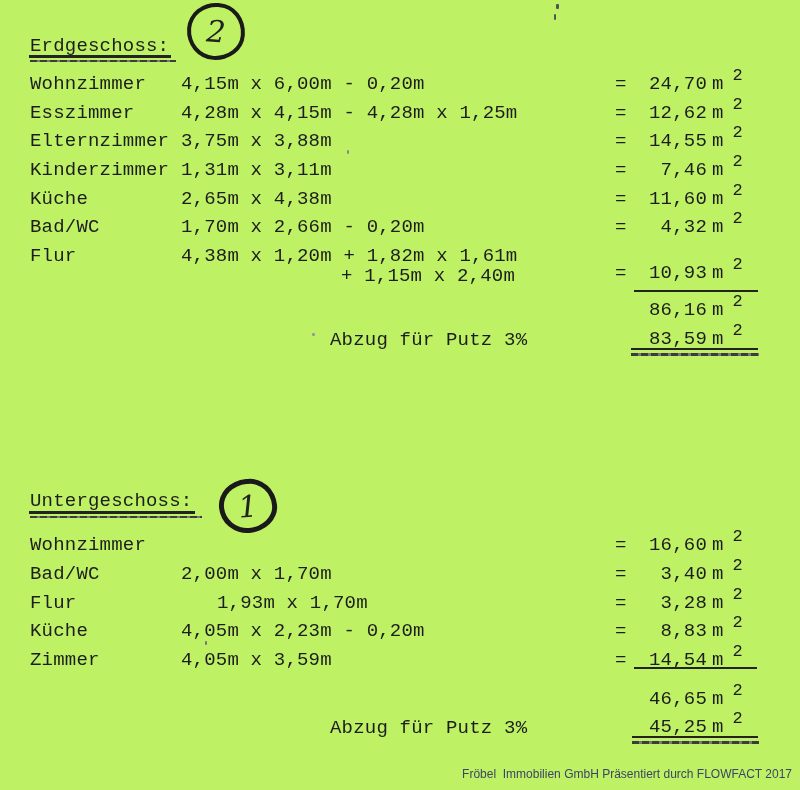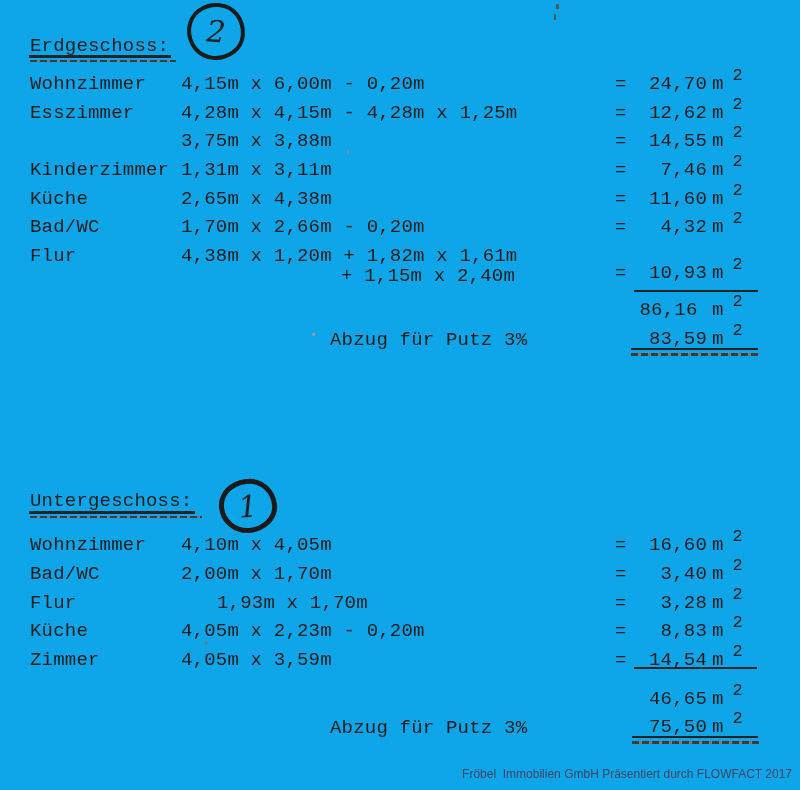--- a/index.html
+++ b/index.html
@@ -1,18 +1,18 @@
 <!DOCTYPE html>
 <html><head>
 <meta charset="utf-8">
 <style>
   * { margin:0; padding:0; box-sizing:border-box; }
   html,body { width:800px; height:790px; }
   body { background:#ffffff; font-family:"Liberation Mono","DejaVu Sans Mono",monospace; }
-  .sheet { position:relative; width:800px; height:790px; background:#0ea5e9; color:#1d1d1d;
+  .sheet { position:relative; width:800px; height:790px; background:#bef264; color:#1d1d1d;
            font-size:19px; letter-spacing:.2px; overflow:hidden; }
   .t { position:absolute; white-space:pre; line-height:1; }
   .heading { font-weight:normal; }
   .uline { position:absolute; background:#232323; }
   .smudge { position:absolute; height:2px;
             background:repeating-linear-gradient(90deg,#3c3c3c 0 7px,#7a7a7a 7px 10px); }
   .val { position:absolute; width:77px; text-align:right; white-space:pre; line-height:1; }
   .eq  { position:absolute; left:615px; line-height:1; }
   .unit{ position:absolute; left:712px; line-height:1; }
   .unit .sup { position:relative; top:-9px; margin-left:9px; font-size:17px; display:inline-block; }
@@ -44,20 +44,21 @@
   <div class="eq" style="top:75px;">=</div>
   <div class="val" style="left:630px; top:75px;">24,70</div>
   <div class="unit" style="top:75px;"><span>m</span><span class="sup">2</span></div>
 
   <div class="t" style="left:30px;  top:104px;">Esszimmer</div>
   <div class="t" style="left:181px; top:104px;">4,28m x 4,15m - 4,28m x 1,25m</div>
   <div class="eq" style="top:104px;">=</div>
   <div class="val" style="left:630px; top:104px;">12,62</div>
   <div class="unit" style="top:104px;"><span>m</span><span class="sup">2</span></div>
 
+  <div class="t" style="left:30px;  top:132px;">Elternzimmer</div>
   <div class="t" style="left:181px; top:132px;">3,75m x 3,88m</div>
   <div class="eq" style="top:132px;">=</div>
   <div class="val" style="left:630px; top:132px;">14,55</div>
   <div class="unit" style="top:132px;"><span>m</span><span class="sup">2</span></div>
 
   <div class="t" style="left:30px;  top:161px;">Kinderzimmer</div>
   <div class="t" style="left:181px; top:161px;">1,31m x 3,11m</div>
   <div class="eq" style="top:161px;">=</div>
   <div class="val" style="left:630px; top:161px;">7,46</div>
   <div class="unit" style="top:161px;"><span>m</span><span class="sup">2</span></div>
@@ -76,39 +77,38 @@
 
   <div class="t" style="left:30px;  top:247px;">Flur</div>
   <div class="t" style="left:181px; top:247px;">4,38m x 1,20m + 1,82m x 1,61m</div>
   <div class="t" style="left:341px; top:267px;text-align:right;">+ 1,15m x 2,40m</div>
   <div class="eq" style="top:264px;">=</div>
   <div class="val" style="left:630px; top:264px;">10,93</div>
   <div class="unit" style="top:264px;"><span>m</span><span class="sup">2</span></div>
 
   <div class="uline" style="left:634px; top:290px; width:124px; height:2px;"></div>
 
-  <div class="val" style="left:630px; top:301px;text-align:center;">86,16</div>
+  <div class="val" style="left:630px; top:301px;">86,16</div>
   <div class="unit" style="top:301px;"><span>m</span><span class="sup">2</span></div>
 
   <div class="t" style="left:330px; top:331px;">Abzug für Putz 3%</div>
   <div class="val" style="left:630px; top:330px;">83,59</div>
   <div class="unit" style="top:330px;"><span>m</span><span class="sup">2</span></div>
   <div class="uline" style="left:631px; top:348px; width:127px; height:2px;"></div>
   <div class="smudge" style="left:631px; top:353px; width:128px; height:3px;"></div>
 
   <div class="t heading" style="left:30px; top:492px;">Untergeschoss:</div>
   <div class="uline" style="left:29px; top:511px; width:166px; height:3px;"></div>
   <div class="smudge" style="left:30px; top:516px; width:172px;"></div>
 
   <div class="circle c1" style="left:219px; top:479px; width:58px; height:54px;">
     <span>1</span>
   </div>
 
   <div class="t" style="left:30px;  top:536px;">Wohnzimmer</div>
-  <div class="t" style="left:181px; top:536px;">4,10m x 4,05m</div>
   <div class="eq" style="top:536px;">=</div>
   <div class="val" style="left:630px; top:536px;">16,60</div>
   <div class="unit" style="top:536px;"><span>m</span><span class="sup">2</span></div>
 
   <div class="t" style="left:30px;  top:565px;">Bad/WC</div>
   <div class="t" style="left:181px; top:565px;">2,00m x 1,70m</div>
   <div class="eq" style="top:565px;">=</div>
   <div class="val" style="left:630px; top:565px;">3,40</div>
   <div class="unit" style="top:565px;"><span>m</span><span class="sup">2</span></div>
 
@@ -128,21 +128,21 @@
   <div class="t" style="left:181px; top:651px;">4,05m x 3,59m</div>
   <div class="eq" style="top:651px;">=</div>
   <div class="val" style="left:630px; top:651px;">14,54</div>
   <div class="unit" style="top:651px;"><span>m</span><span class="sup">2</span></div>
   <div class="uline" style="left:634px; top:667px; width:123px; height:2px;"></div>
 
   <div class="val" style="left:630px; top:690px;">46,65</div>
   <div class="unit" style="top:690px;"><span>m</span><span class="sup">2</span></div>
 
   <div class="t" style="left:330px; top:719px;">Abzug für Putz 3%</div>
-  <div class="val" style="left:630px; top:718px;">75,50</div>
+  <div class="val" style="left:630px; top:718px;">45,25</div>
   <div class="unit" style="top:718px;"><span>m</span><span class="sup">2</span></div>
   <div class="uline" style="left:632px; top:736px; width:126px; height:2px;"></div>
   <div class="smudge" style="left:632px; top:741px; width:127px; height:3px;"></div>
 
   <div class="speck" style="left:556px; top:4px;  width:3px; height:5px;"></div>
   <div class="speck" style="left:554px; top:14px; width:2px; height:6px;"></div>
   <div class="speck" style="left:347px; top:150px; width:2px; height:4px; background:#8a8a8a;"></div>
   <div class="speck" style="left:312px; top:333px; width:3px; height:3px; background:#9a9a9a;"></div>
   <div class="speck" style="left:205px; top:641px; width:2px; height:4px; background:#777;"></div>
 

